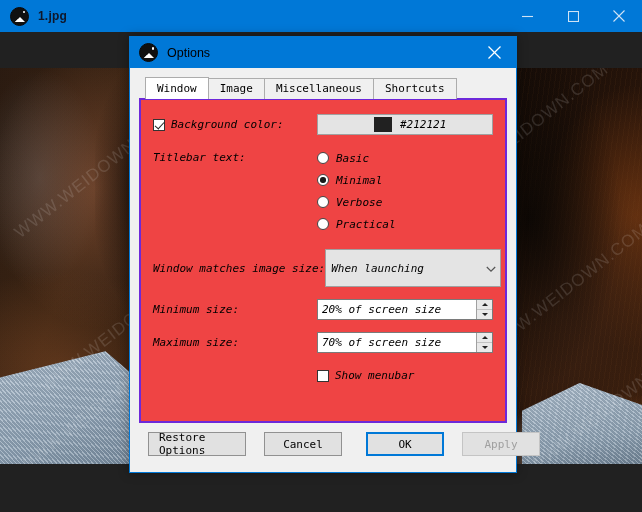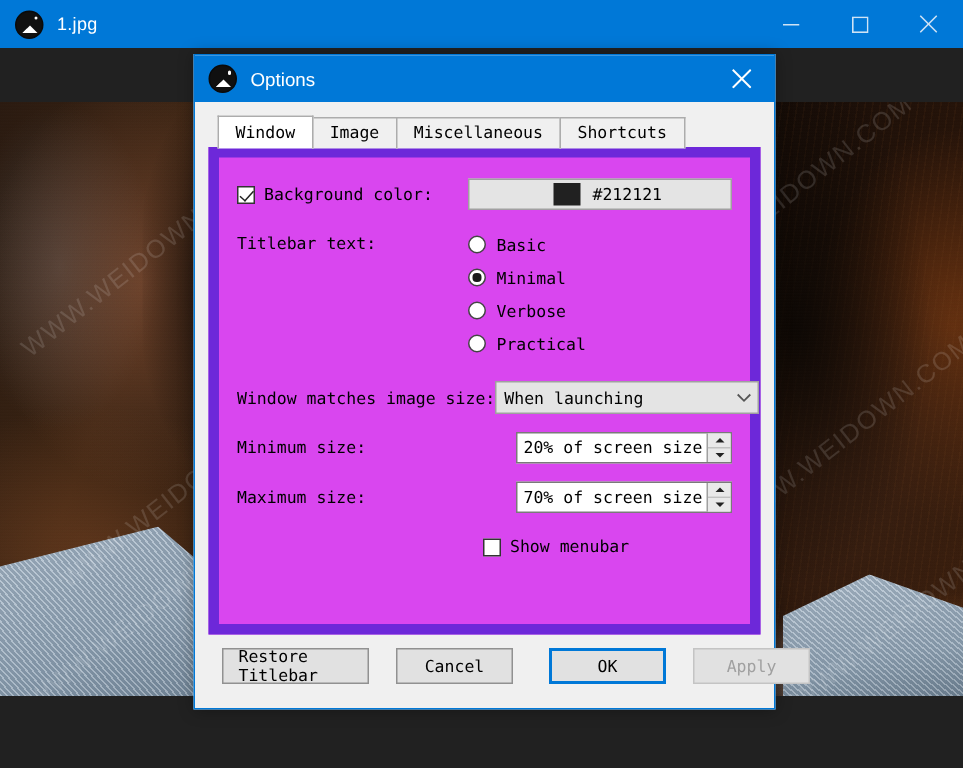--- a/index.html
+++ b/index.html
@@ -72,25 +72,26 @@
   }
   .app-icon .sun {
     position: absolute;
     right: 3px;
     top: 3px;
     width: 2.5px; height: 2.5px;
     border-radius: 50%;
     background: #ffffff;
   }
   #window-title {
-    color: #ffffff;
+    color: #0f172a;
     font-size: 12px;
     margin-left: 9px;
     letter-spacing: 0.2px;
     white-space: nowrap;
+    font-weight: bold;
   }
   #titlebar-controls {
     display: flex;
     height: 32px;
     flex: 0 0 auto;
   }
   .tb-btn {
     width: 46px;
     height: 32px;
     display: flex;
@@ -193,21 +194,21 @@
     box-sizing: border-box;
     box-shadow: 0 0 10px rgba(0,0,0,0.35);
   }
   #dialog-titlebar {
     height: 31px;
     background: #0078d7;
     display: flex;
     align-items: center;
   }
   #dialog-title {
-    color: #ffffff;
+    color: #000000;
     font-size: 12.5px;
     margin-left: 9px;
     white-space: nowrap;
   }
   #dialog-close {
     margin-left: auto;
     width: 44px;
     height: 31px;
     display: flex;
     align-items: center;
@@ -247,27 +248,28 @@
   }
   .tab.selected {
     background: #ffffff;
     height: 22px;
     padding-top: 4px;
     position: relative;
     z-index: 3;
   }
 
   #tabpanel {
-    border: 7px solid #6d28d9;
-    background: #d946ef;
+    border: 2px solid #6d28d9;
+    background: #ef4444;
     height: 325px;
     box-sizing: border-box;
     margin-top: -1px;
     position: relative;
     padding: 14px 12px 0 12px;
+    font-style: italic;
   }
 
   .form-row {
     display: flex;
     align-items: center;
     margin-bottom: 12px;
   }
   .form-label {
     font-family: "DejaVu Sans Mono", monospace;
     font-size: 11px;
@@ -353,21 +355,21 @@
   }
   .radio-label {
     font-family: "DejaVu Sans Mono", monospace;
     font-size: 11px;
     margin-left: 7px;
     color: #000;
   }
 
   
   .combo {
-    height: 22px;
+    height: 38px;
     border: 1px solid #a0a0a0;
     background: #e4e4e4;
     display: flex;
     align-items: center;
     box-sizing: border-box;
     padding: 0 4px 0 5px;
   }
   .combo-text {
     font-family: "DejaVu Sans Mono", monospace;
     font-size: 11px;
@@ -378,21 +380,20 @@
   }
 
   
   .spin {
     height: 21px;
     border: 1px solid #7a7a7a;
     background: #ffffff;
     display: flex;
     align-items: stretch;
     box-sizing: border-box;
-    margin-left: 32px;
   }
   .spin-text {
     font-family: "DejaVu Sans Mono", monospace;
     font-size: 11px;
     color: #000;
     flex: 1 1 auto;
     padding: 3px 0 0 4px;
     white-space: nowrap;
     overflow: hidden;
   }
@@ -625,21 +626,21 @@
         <div id="menubar-row">
           <div style="display:flex;align-items:center;">
             <span class="cbox"></span>
             <span class="cb-label">Show menubar</span>
           </div>
         </div>
 
       </div>
 
       <div id="buttonbar">
-        <div class="btn" id="btn-restore">Restore Titlebar</div>
+        <div class="btn" id="btn-restore">Restore Options</div>
         <div class="btn" id="btn-cancel">Cancel</div>
         <div class="btn" id="btn-ok">OK</div>
         <div class="btn" id="btn-apply">Apply</div>
       </div>
 
     </div>
   </div>
 </div>
 
 </body></html>

